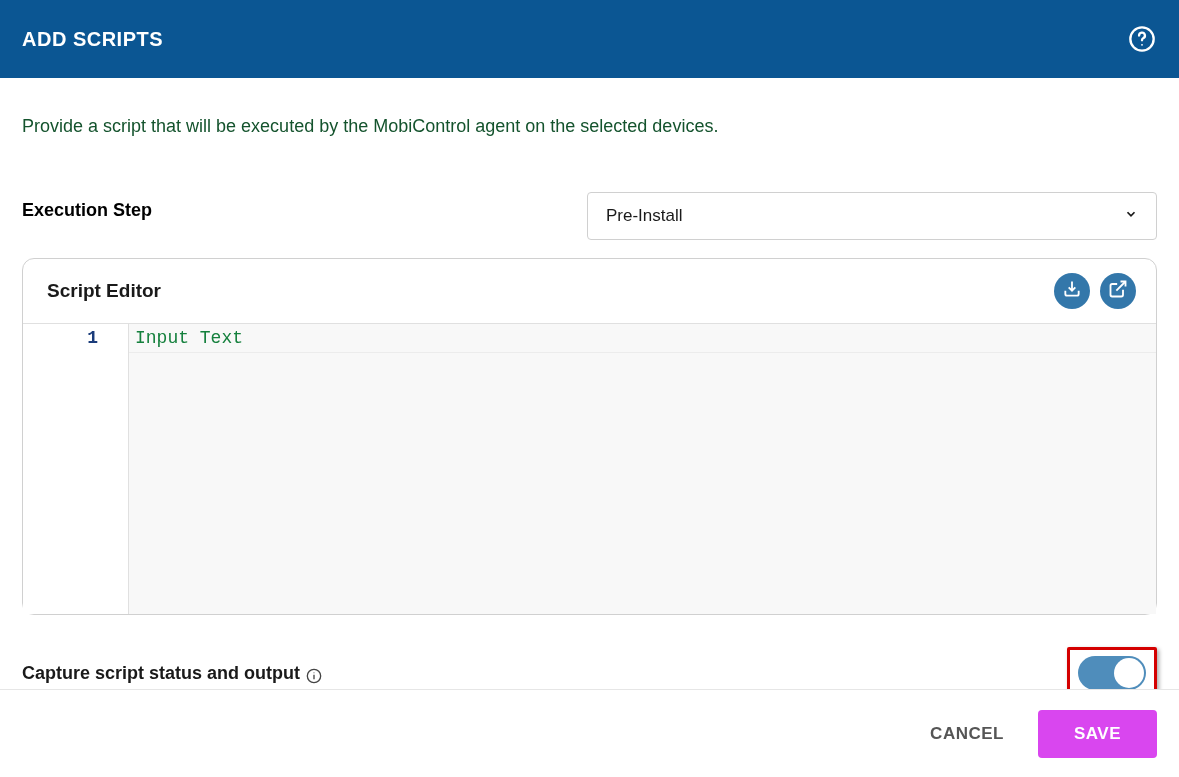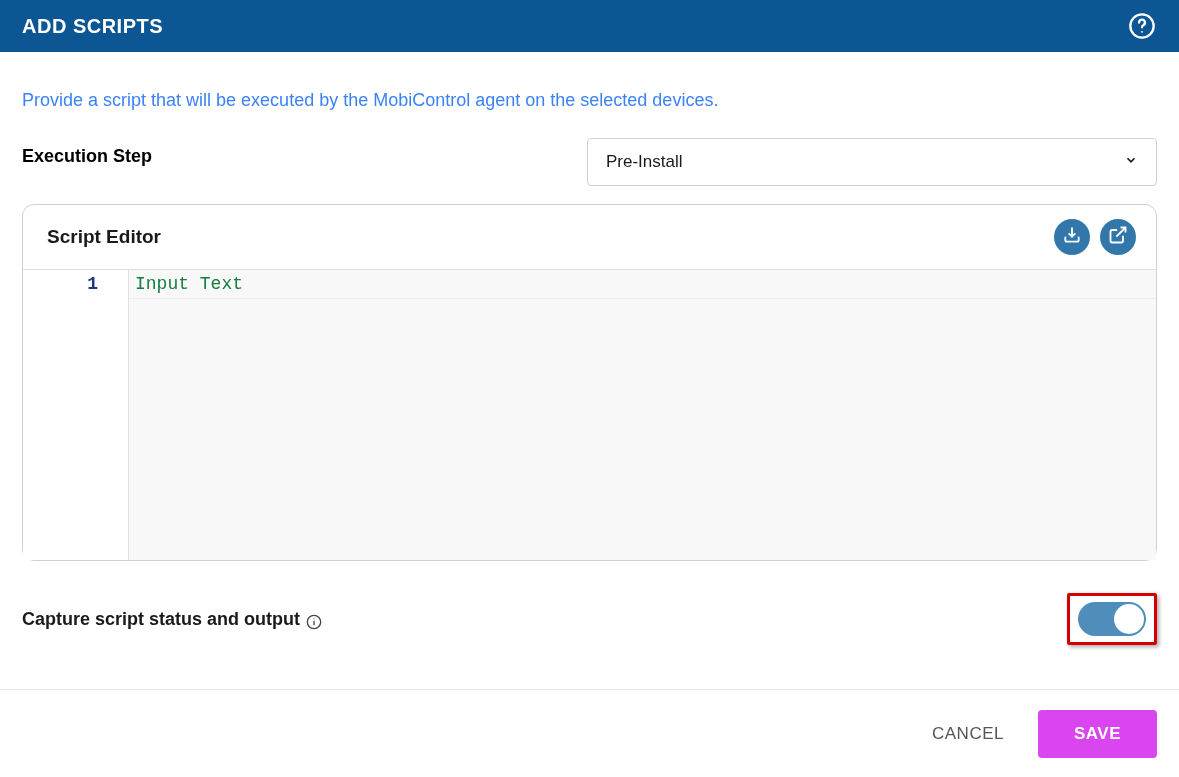--- a/index.html
+++ b/index.html
@@ -10,21 +10,21 @@
   body {
     font-family: -apple-system, BlinkMacSystemFont, "Segoe UI", Arial, sans-serif;
     width: 1179px;
     height: 777px;
     background: #ffffff;
     position: relative;
   }
   .header {
     background: #0b5693;
     color: #ffffff;
-    height: 52px;
+    height: 78px;
     display: flex;
     align-items: center;
     justify-content: space-between;
     padding: 12px 22px;
   }
   .header-title {
     font-size: 20px;
     font-weight: 700;
     letter-spacing: 0.5px;
   }
@@ -34,23 +34,23 @@
     display: flex;
     align-items: center;
     justify-content: center;
     cursor: pointer;
   }
   .content {
     padding: 20px 22px;
   }
   .description {
     font-size: 18px;
-    color: #3b82f6;
+    color: #14532d;
     margin-top: 18px;
-    margin-bottom: 16px;
+    margin-bottom: 44px;
   }
   .row {
     display: flex;
     align-items: center;
     margin-bottom: 18px;
   }
   .field-label {
     font-size: 18px;
     font-weight: 700;
     color: #000000;
@@ -194,21 +194,21 @@
     border-top: 1px solid #e6e6e6;
     display: flex;
     align-items: center;
     justify-content: flex-end;
     padding: 0 22px;
     gap: 34px;
     background: #ffffff;
   }
   .btn-cancel {
     font-size: 17px;
-    font-weight: 400;
+    font-weight: 700;
     color: #555;
     letter-spacing: 0.5px;
     cursor: pointer;
     background: transparent;
     border: none;
     text-align: right;
   }
   .btn-save {
     font-size: 17px;
     font-weight: 700;

